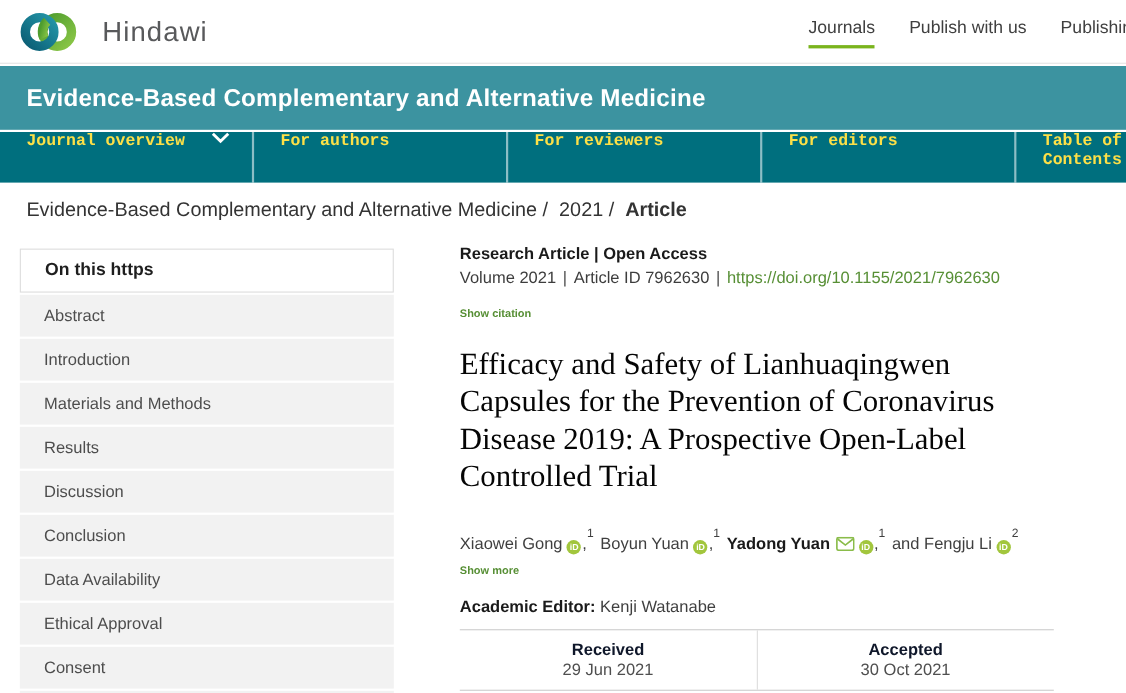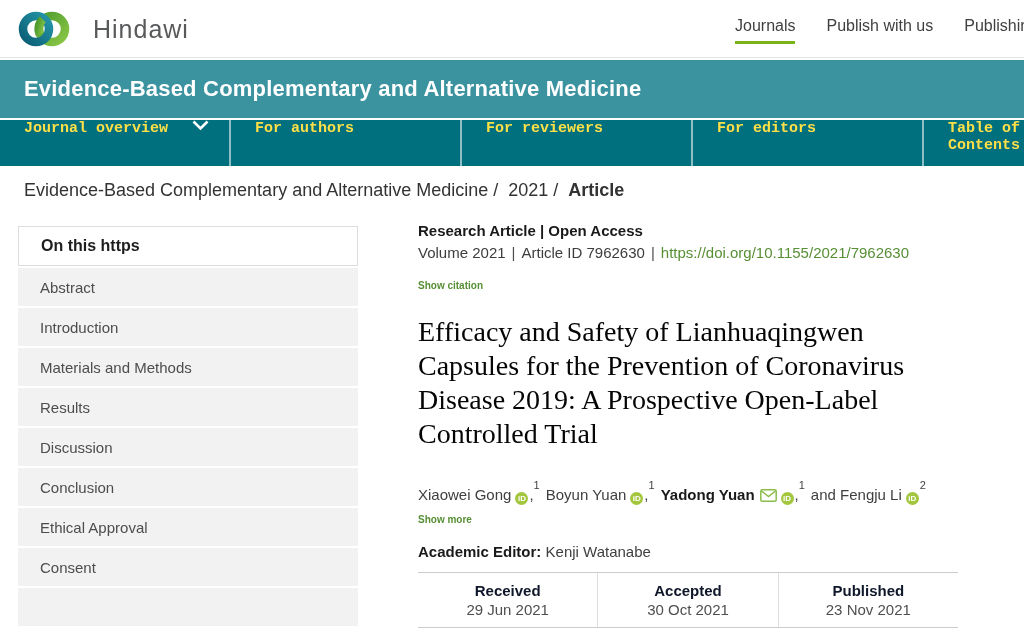--- a/index.html
+++ b/index.html
@@ -164,20 +164,23 @@
       <div class="sidebar-item">
         <span>Results</span>
       </div>
       <div class="sidebar-item">
         <span>Discussion</span>
       </div>
       <div class="sidebar-item">
         <span>Conclusion</span>
       </div>
       <div class="sidebar-item">
+        <span>Data Availability</span>
+      </div>
+      <div class="sidebar-item">
         <span>Ethical Approval</span>
       </div>
       <div class="sidebar-item">
         <span>Consent</span>
       </div>
       <div class="sidebar-item">
         <span></span>
       </div>
     </div>
 </aside>
@@ -207,18 +210,14 @@
   <div class="dates">
 
   <div class="date-cell">
         <div class="date-label">Received</div>
         <div class="date-value">29 Jun 2021</div>
       </div>
       <div class="date-cell">
         <div class="date-label">Accepted</div>
         <div class="date-value">30 Oct 2021</div>
       </div>
-      <div class="date-cell">
-        <div class="date-label">Published</div>
-        <div class="date-value">23 Nov 2021</div>
-      </div>
     </div>
 </main>
 
 </body></html>

